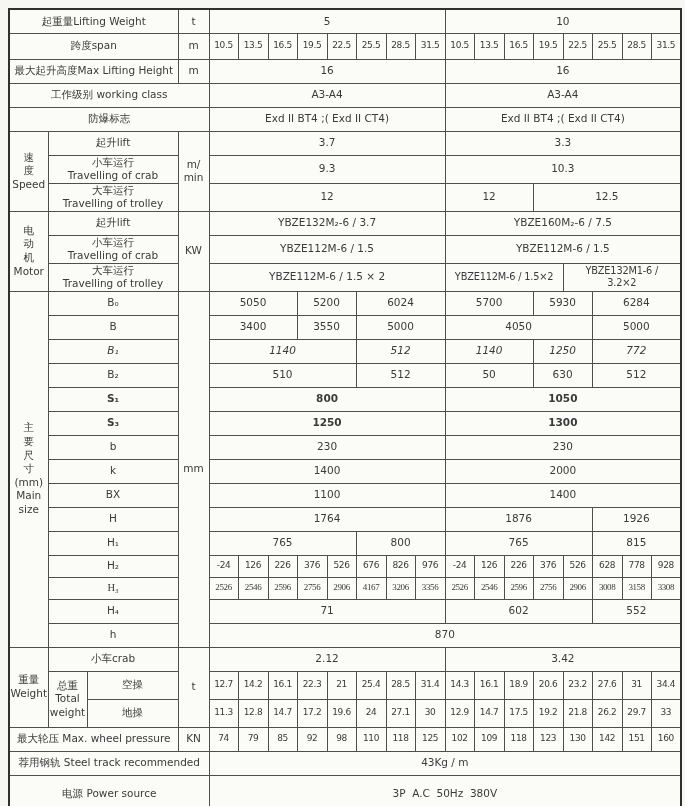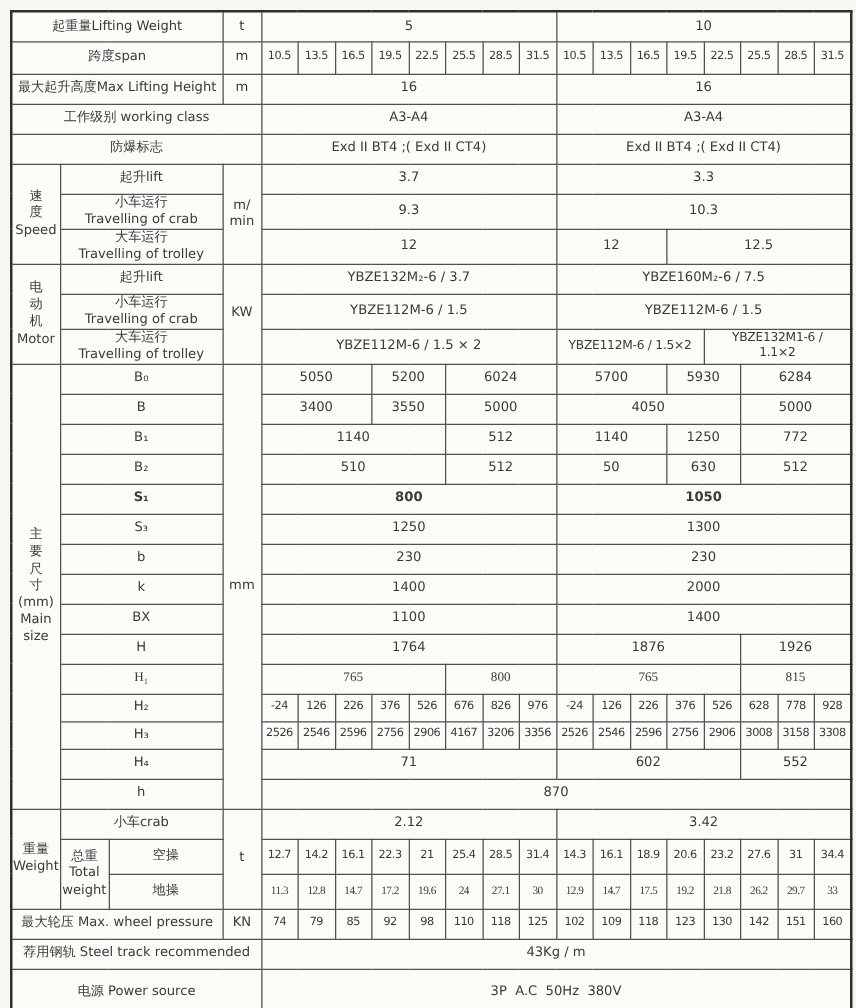--- a/index.html
+++ b/index.html
@@ -148,21 +148,21 @@
 Travelling of crab</td>
           <td colspan="8">YBZE112M-6 / 1.5</td>
           <td colspan="8">YBZE112M-6 / 1.5</td>
         </tr>
         <tr style="height: 28px;">
           <td colspan="2" class="lab">大车运行
 Travelling of trolley</td>
           <td colspan="8">YBZE112M-6 / 1.5 × 2</td>
           <td colspan="4" class="md">YBZE112M-6 / 1.5×2</td>
           <td colspan="4" class="md">YBZE132M1-6 /
-1.1×2</td>
+3.2×2</td>
         </tr>
         <tr style="height: 24px;">
           <td rowspan="15" class="vlab">主
 要
 尺
 寸
 (mm)
 Main
 size</td>
           <td colspan="2" class="lab">B₀</td>
@@ -175,42 +175,42 @@
           <td colspan="3">6284</td>
         </tr>
         <tr style="height: 24px;">
           <td colspan="2" class="lab">B</td>
           <td colspan="3">3400</td>
           <td colspan="2">3550</td>
           <td colspan="3">5000</td>
           <td colspan="5">4050</td>
           <td colspan="3">5000</td>
         </tr>
-        <tr style="height: 24px;">
+        <tr style="height: 24px; font-style: italic;">
           <td colspan="2" class="lab">B₁</td>
           <td colspan="5">1140</td>
           <td colspan="3">512</td>
           <td colspan="3">1140</td>
           <td colspan="2">1250</td>
           <td colspan="3">772</td>
         </tr>
         <tr style="height: 24px;">
           <td colspan="2" class="lab">B₂</td>
           <td colspan="5">510</td>
           <td colspan="3">512</td>
           <td colspan="3">50</td>
           <td colspan="2">630</td>
           <td colspan="3">512</td>
         </tr>
         <tr style="height: 24px; font-weight: bold;">
           <td colspan="2" class="lab">S₁</td>
           <td colspan="8">800</td>
           <td colspan="8">1050</td>
         </tr>
-        <tr style="height: 24px;">
+        <tr style="height: 24px; font-weight: bold;">
           <td colspan="2" class="lab">S₃</td>
           <td colspan="8">1250</td>
           <td colspan="8">1300</td>
         </tr>
         <tr style="height: 24px;">
           <td colspan="2" class="lab">b</td>
           <td colspan="8">230</td>
           <td colspan="8">230</td>
         </tr>
         <tr style="height: 24px;">
@@ -222,21 +222,21 @@
           <td colspan="2" class="lab">BX</td>
           <td colspan="8">1100</td>
           <td colspan="8">1400</td>
         </tr>
         <tr style="height: 24px;">
           <td colspan="2" class="lab">H</td>
           <td colspan="8">1764</td>
           <td colspan="5">1876</td>
           <td colspan="3">1926</td>
         </tr>
-        <tr style="height: 24px; font-family: Liberation Serif, serif;">
+        <tr style="height: 24px;">
           <td colspan="2" class="lab">H₁</td>
           <td colspan="5">765</td>
           <td colspan="3">800</td>
           <td colspan="5">765</td>
           <td colspan="3">815</td>
         </tr>
         <tr style="height: 22px;">
           <td colspan="2" class="lab">H₂</td>
           <td class="sm">-24</td>
           <td class="sm">126</td>
@@ -248,21 +248,21 @@
           <td class="sm">976</td>
           <td class="sm">-24</td>
           <td class="sm">126</td>
           <td class="sm">226</td>
           <td class="sm">376</td>
           <td class="sm">526</td>
           <td class="sm">628</td>
           <td class="sm">778</td>
           <td class="sm">928</td>
         </tr>
-        <tr style="height: 22px;">
+        <tr style="height: 22px; font-family: Liberation Serif, serif;">
           <td colspan="2" class="lab">H₃</td>
           <td class="sm">2526</td>
           <td class="sm">2546</td>
           <td class="sm">2596</td>
           <td class="sm">2756</td>
           <td class="sm">2906</td>
           <td class="sm">4167</td>
           <td class="sm">3206</td>
           <td class="sm">3356</td>
           <td class="sm">2526</td>
@@ -307,21 +307,21 @@
           <td class="sm">31.4</td>
           <td class="sm">14.3</td>
           <td class="sm">16.1</td>
           <td class="sm">18.9</td>
           <td class="sm">20.6</td>
           <td class="sm">23.2</td>
           <td class="sm">27.6</td>
           <td class="sm">31</td>
           <td class="sm">34.4</td>
         </tr>
-        <tr style="height: 28px; font-family: Liberation Serif, serif;">
+        <tr style="height: 28px;">
           <td class="lab">地操</td>
           <td class="sm">11.3</td>
           <td class="sm">12.8</td>
           <td class="sm">14.7</td>
           <td class="sm">17.2</td>
           <td class="sm">19.6</td>
           <td class="sm">24</td>
           <td class="sm">27.1</td>
           <td class="sm">30</td>
           <td class="sm">12.9</td>

